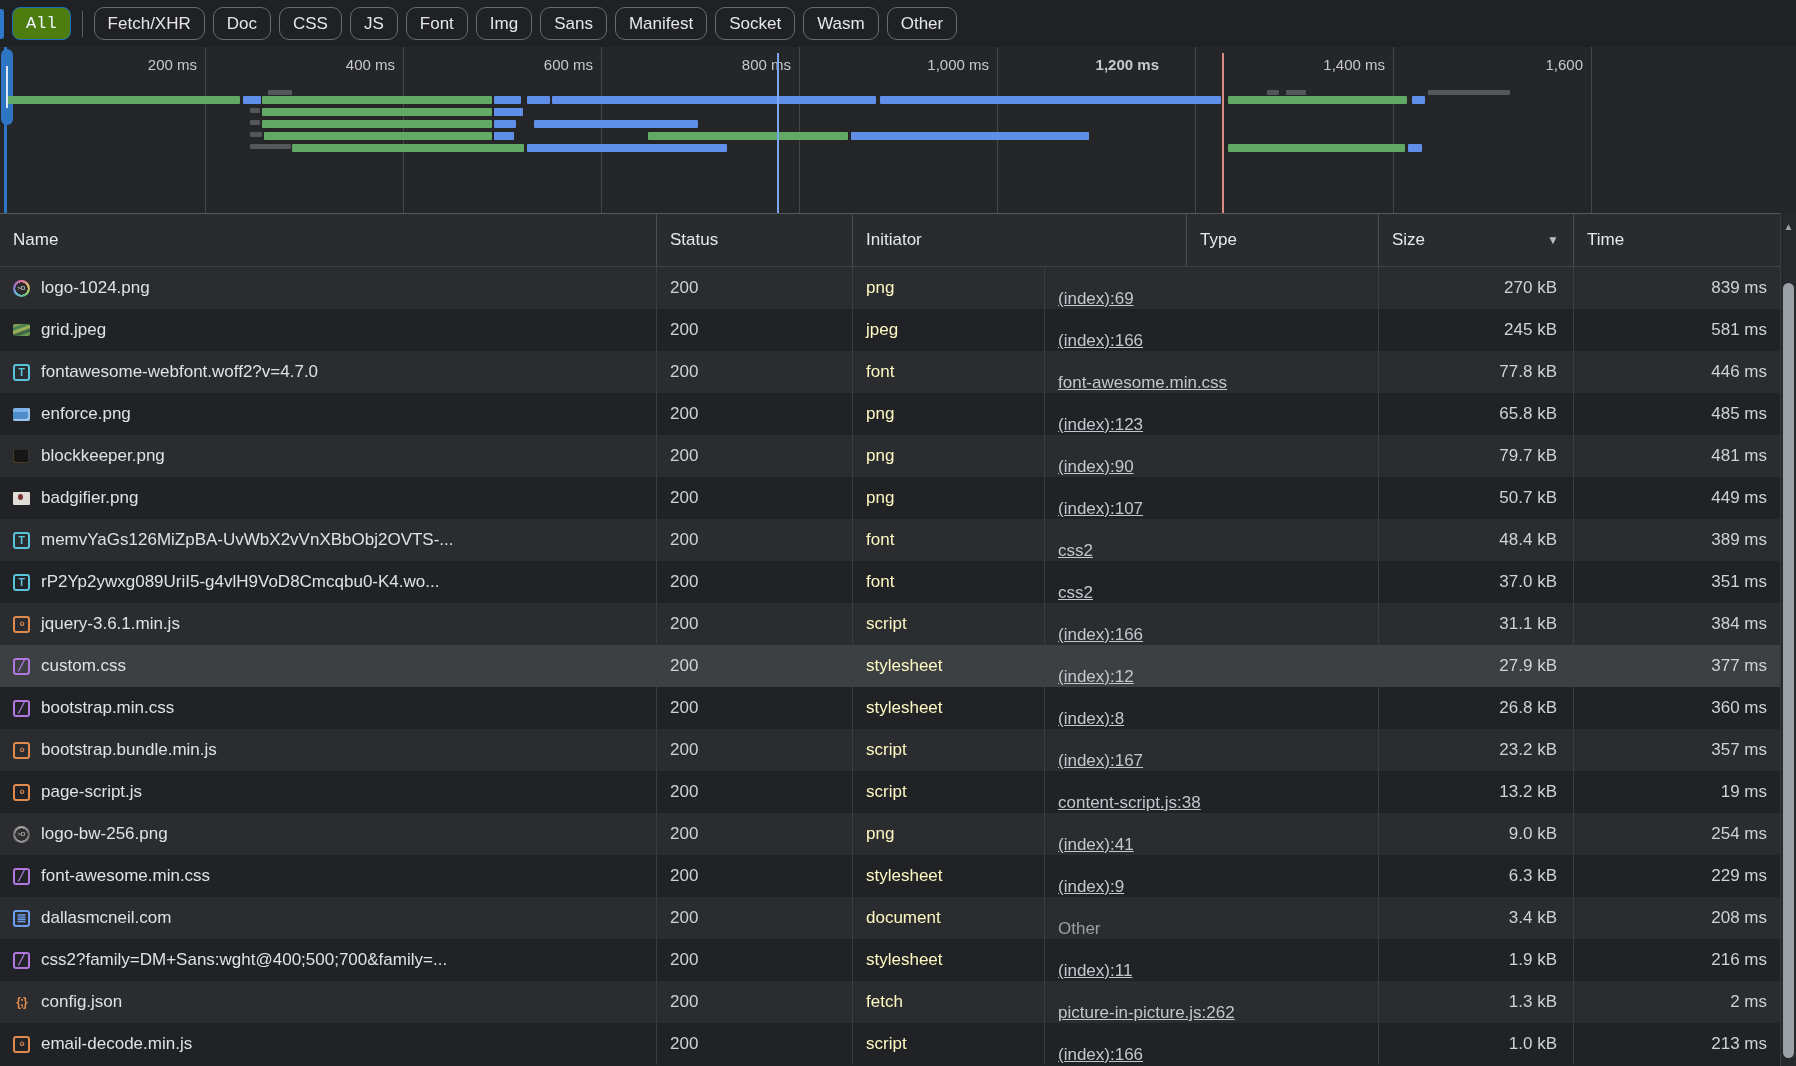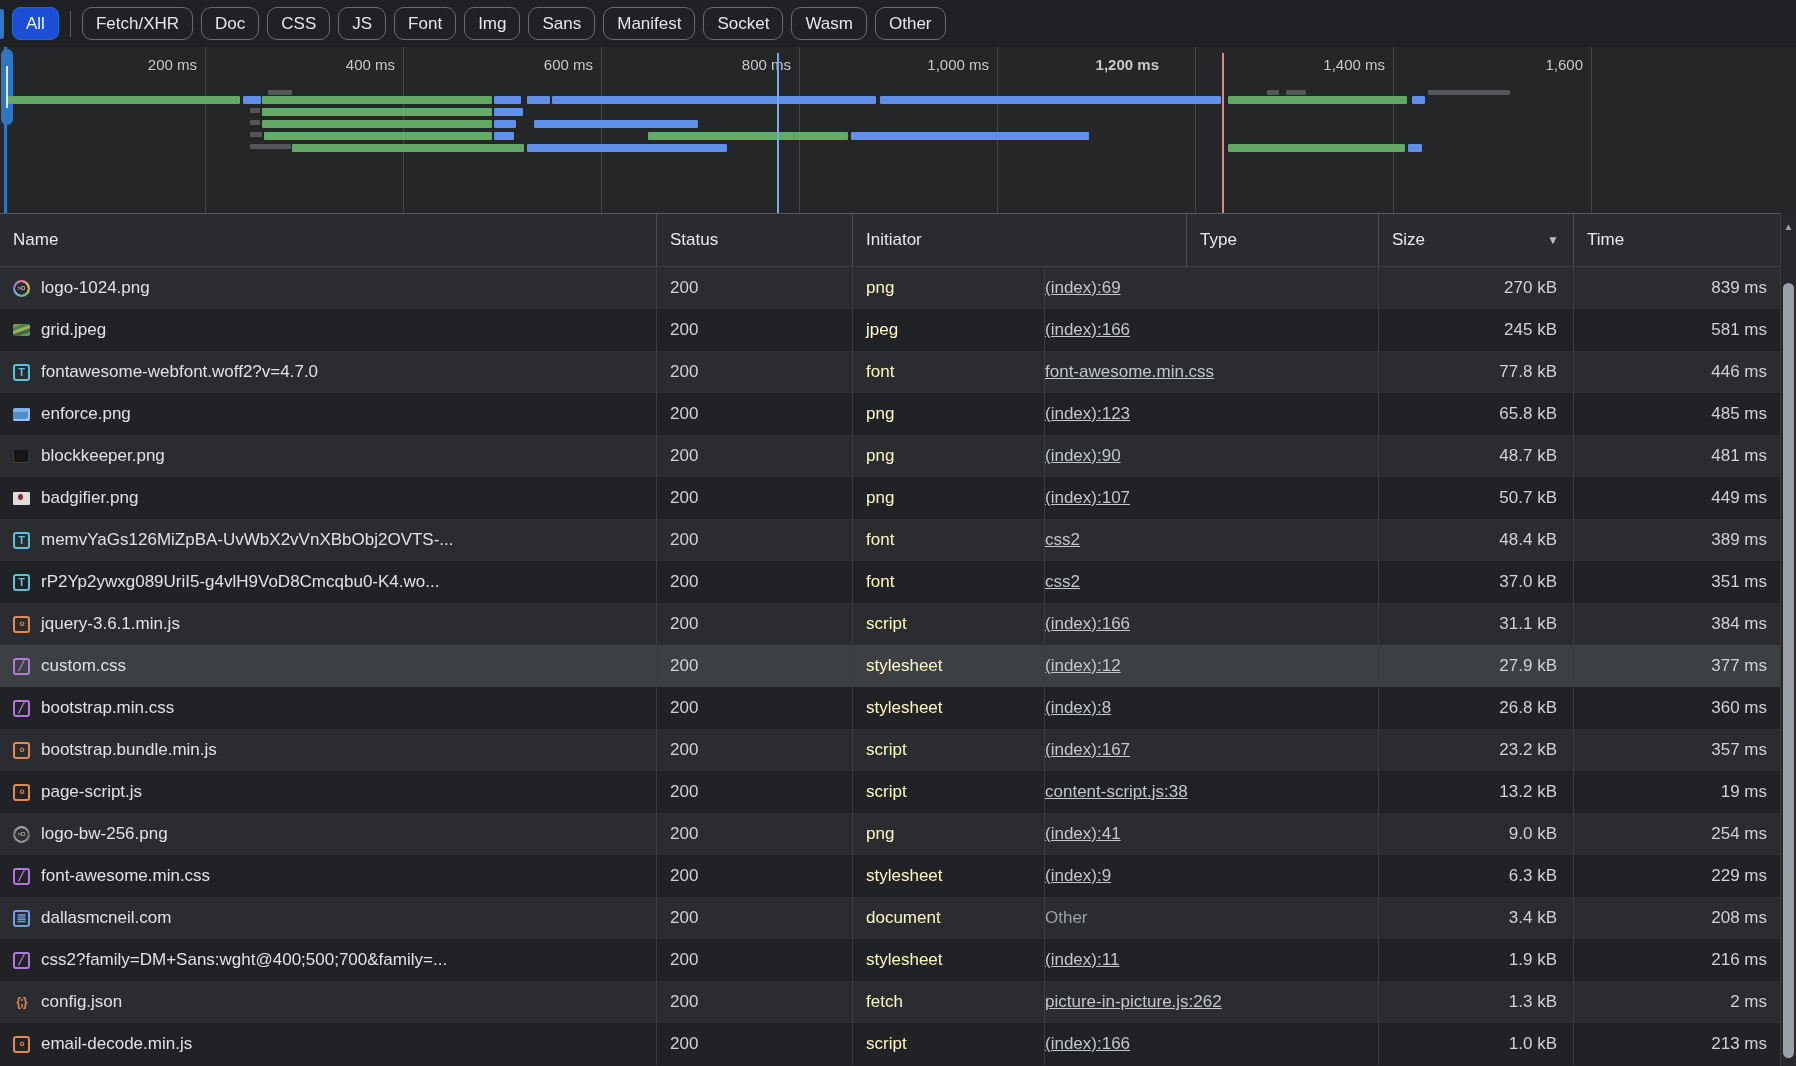--- a/index.html
+++ b/index.html
@@ -5,21 +5,21 @@
   html,body{margin:0;padding:0;background:#17181a;}
   #app{position:relative;width:1796px;height:1066px;background:#202124;overflow:hidden;
        font-family:"Liberation Sans",sans-serif;-webkit-font-smoothing:antialiased;}
 
   
   .toolbar{position:relative;height:47px;display:flex;align-items:center;gap:8px;
            padding-left:12px;background:#202124;box-sizing:border-box;}
   .edge-accent{position:absolute;left:0;top:9px;width:4px;height:30px;background:#2f77c8;border-radius:0 3px 3px 0;}
   .fbtn{height:33px;line-height:31px;padding:0 13px;border:1px solid #686b70;border-radius:10px;
         color:#e4e6e9;font-size:17px;background:transparent;cursor:pointer;white-space:nowrap;}
-  .fbtn.sel{background:#1d4ed8;border-color:#1d6dbb;color:#eef4fc;border-radius:8px;}
+  .fbtn.sel{background:#4d7c0f;border-color:#1d6dbb;color:#eef4fc;border-radius:8px;font-family:Liberation Mono, monospace;}
   .fdiv{width:1px;height:26px;background:#5b5e63;margin:0 3px;}
 
   
   .overview{position:relative;height:166px;background:#252628;border-bottom:1px solid #56585c;
             overflow:hidden;box-sizing:content-box;}
   .gl{position:absolute;top:0;bottom:0;width:1px;background:#454649;}
   .tl{position:absolute;top:9px;height:20px;width:150px;font-size:15px;color:#c7c9cc;text-align:right;}
   .bar{position:absolute;height:8px;border-radius:1px;}
   .bar.green{background:#62a965;}
   .bar.blue{background:#5f8fe8;}
@@ -44,21 +44,21 @@
   .tr{display:flex;height:42px;font-size:17px;}
   .tr.odd{background:#2a2c2f;}
   .tr.even{background:#212226;}
   .tr.hl{background:#3c4043;}
   .td{display:flex;align-items:center;box-sizing:border-box;border-left:1px solid #3a3c40;
       overflow:hidden;white-space:nowrap;}
   .td:first-child{border-left:none;}
   .c-name{width:656px;padding-left:13px;color:#dfe2e5;gap:11px;}
   .c-st{width:196px;padding-left:13px;color:#cfd2d6;}
   .c-ty{width:192px;padding-left:13px;color:#fef9c3;}
-  .c-in{width:334px;}
+  .c-in{width:334px;padding-left:13px;align-items:flex-end;}
   .c-sz{width:195px;justify-content:flex-end;padding-right:16px;color:#cfd2d6;}
   .c-tm{width:207px;justify-content:flex-end;padding-right:13px;color:#cfd2d6;}
   .lnk{color:#c2c7cd;text-decoration:underline;cursor:pointer;}
   .oth{color:#9aa0a6;}
 
   
   .fi{width:17px;height:17px;flex:none;display:flex;align-items:center;justify-content:center;
       font-weight:700;font-size:11px;border-radius:3px;box-sizing:border-box;line-height:1;}
   .fi[data-k="font"]{border:2px solid #58c3da;color:#58c3da;}
   .fi[data-k="script"]{border:2px solid #e08a4e;color:#e08a4e;font-size:10px;letter-spacing:-1px;}
@@ -235,21 +235,21 @@
     <div class="tr odd">
       <div class="td c-name">
           <span class="fi" data-k="img-blockkeeper"></span>
           <span>blockkeeper.png</span>
         </div>
       <div class="td c-st">200</div>
       <div class="td c-ty">png</div>
       <div class="td c-in">
           <a class="lnk">(index):90</a>
         </div>
-      <div class="td c-sz">48.7 kB</div>
+      <div class="td c-sz">79.7 kB</div>
       <div class="td c-tm">481 ms</div>
     </div>
 
     <div class="tr even">
       <div class="td c-name">
           <span class="fi" data-k="img-badgifier"></span>
           <span>badgifier.png</span>
         </div>
       <div class="td c-st">200</div>
       <div class="td c-ty">png</div>

